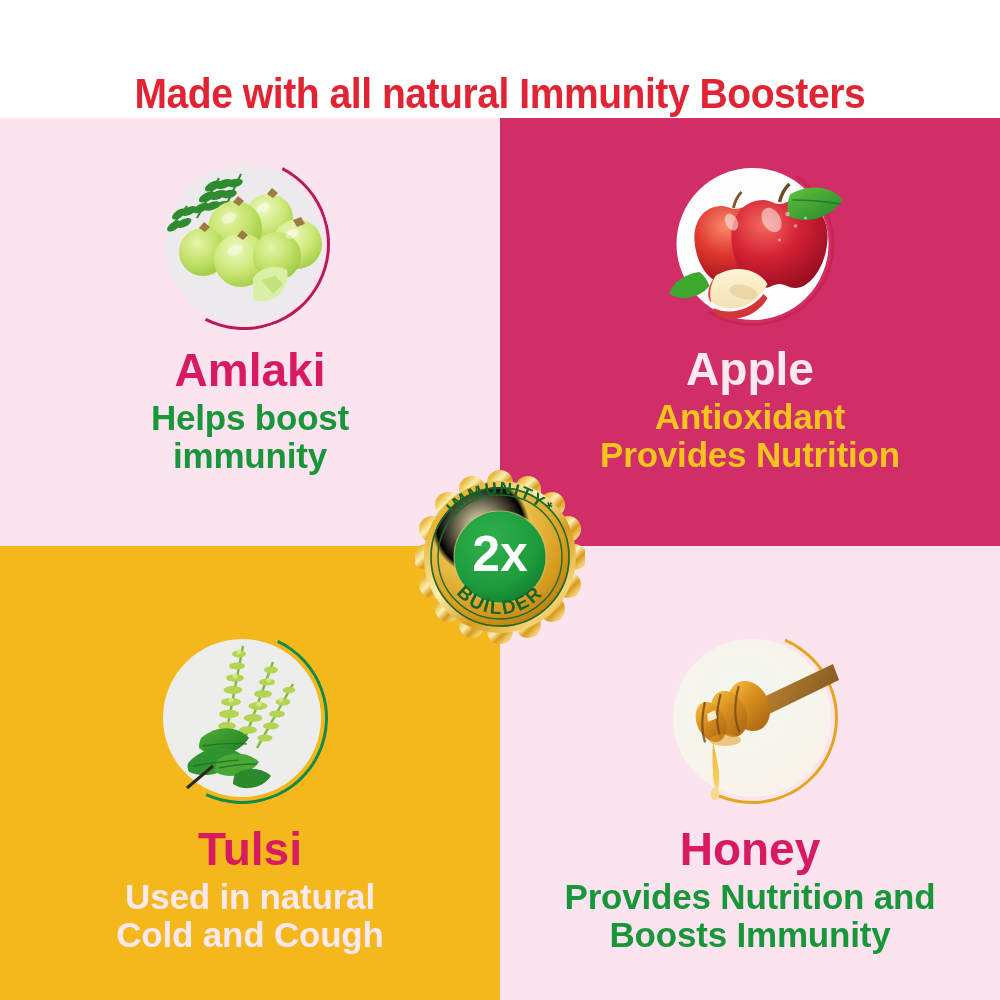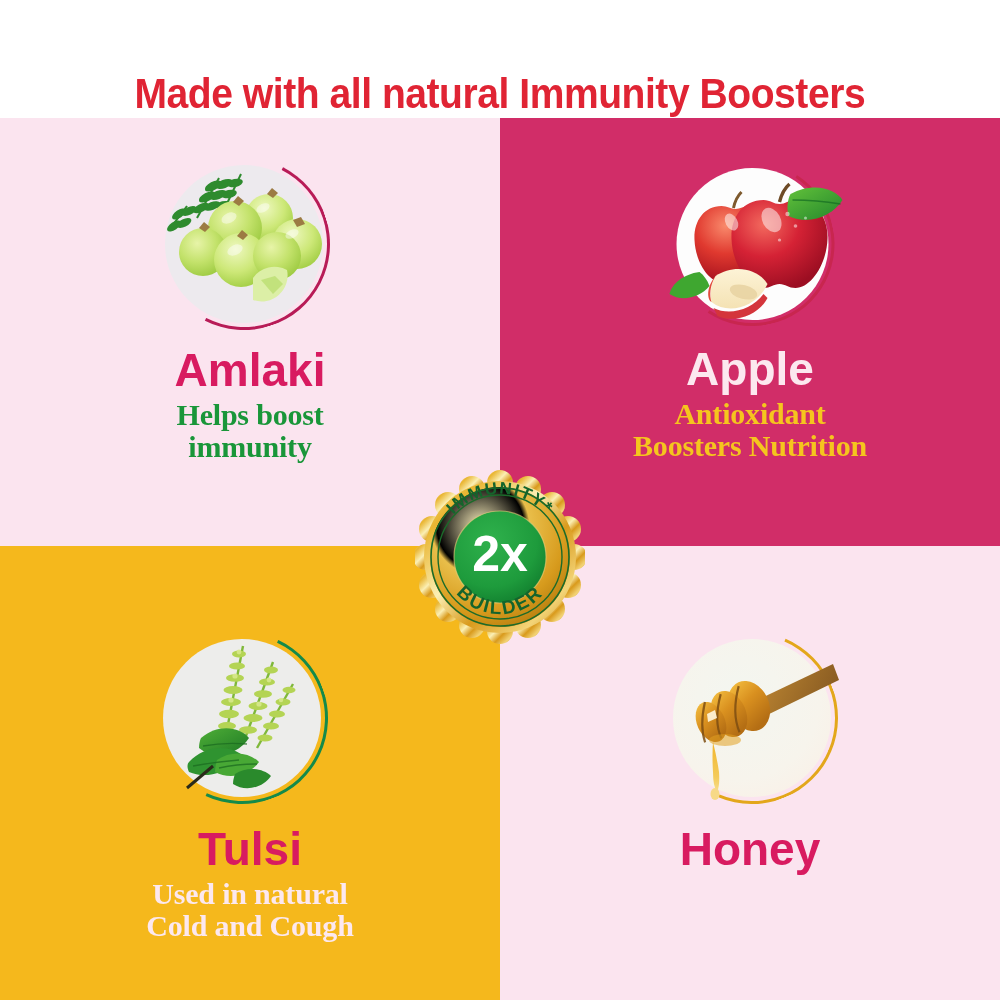--- a/index.html
+++ b/index.html
@@ -121,23 +121,23 @@
 
   .ing-name {
     font-family: "Liberation Sans", sans-serif;
     font-weight: bold;
     font-size: 46px;
     line-height: 1.04;
     letter-spacing: 0px;
     margin: 0 0 4px 0;
   }
   .ing-desc {
-    font-family: Liberation Serif, serif;
+    font-family: Liberation Sans, sans-serif;
     font-weight: bold;
-    font-size: 30px;
+    font-size: 35px;
     line-height: 1.08;
     letter-spacing: -0.2px;
     margin: 0;
     white-space: pre-line;
   }
 
   .name-amlaki { color: #D81B60; }
   .desc-amlaki { color: #199639; }
   .name-apple  { color: #FCE8EF; }
   .desc-apple  { color: #F5C51E; }
@@ -288,21 +288,21 @@
             <circle cx="128" cy="58" r="2.2"></circle>
             <circle cx="136" cy="70" r="1.8"></circle>
             <circle cx="120" cy="84" r="1.6"></circle>
             <circle cx="146" cy="62" r="1.5"></circle>
           </g>
         </svg>
       </div>
       <div class="label-block">
         <div class="ing-name name-apple">Apple</div>
         <div class="ing-desc desc-apple">Antioxidant
-Boosters Nutrition</div>
+Provides Nutrition</div>
       </div>
     </div>
 
     <div class="quad quad-bl">
       <div class="media">
         <div class="ring ring-tulsi"></div>
         <div class="disc disc-tulsi"></div>
         <svg class="art" viewBox="0 0 190 180">
           <defs>
             <linearGradient id="tulsiLeafG" x1="0" y1="0" x2="1" y2="1">
@@ -410,20 +410,22 @@
           </g>
 
           <path d="M56 114 q4 16 6 30 q1 14 -2 20 q-4 -6 -4 -20 q-1 -16 0 -30 z" fill="url(#dripG)"></path>
           <ellipse cx="58" cy="166" rx="4.5" ry="6" fill="#F7D987"></ellipse>
 
           <ellipse cx="68" cy="112" rx="16" ry="6" fill="#E2A123" opacity="0.55"></ellipse>
         </svg>
       </div>
       <div class="label-block">
         <div class="ing-name name-honey">Honey</div>
+        <div class="ing-desc desc-honey">Provides Nutrition and
+Boosts Immunity</div>
       </div>
     </div>
   </div>
 
   <div class="badge">
     <svg viewBox="0 0 170 180">
       <defs>
         <linearGradient id="goldRim" x1="0" y1="0" x2="1" y2="1">
           <stop offset="0%" stop-color="#F6DD8A"></stop>
           <stop offset="18%" stop-color="#E9B531"></stop>

